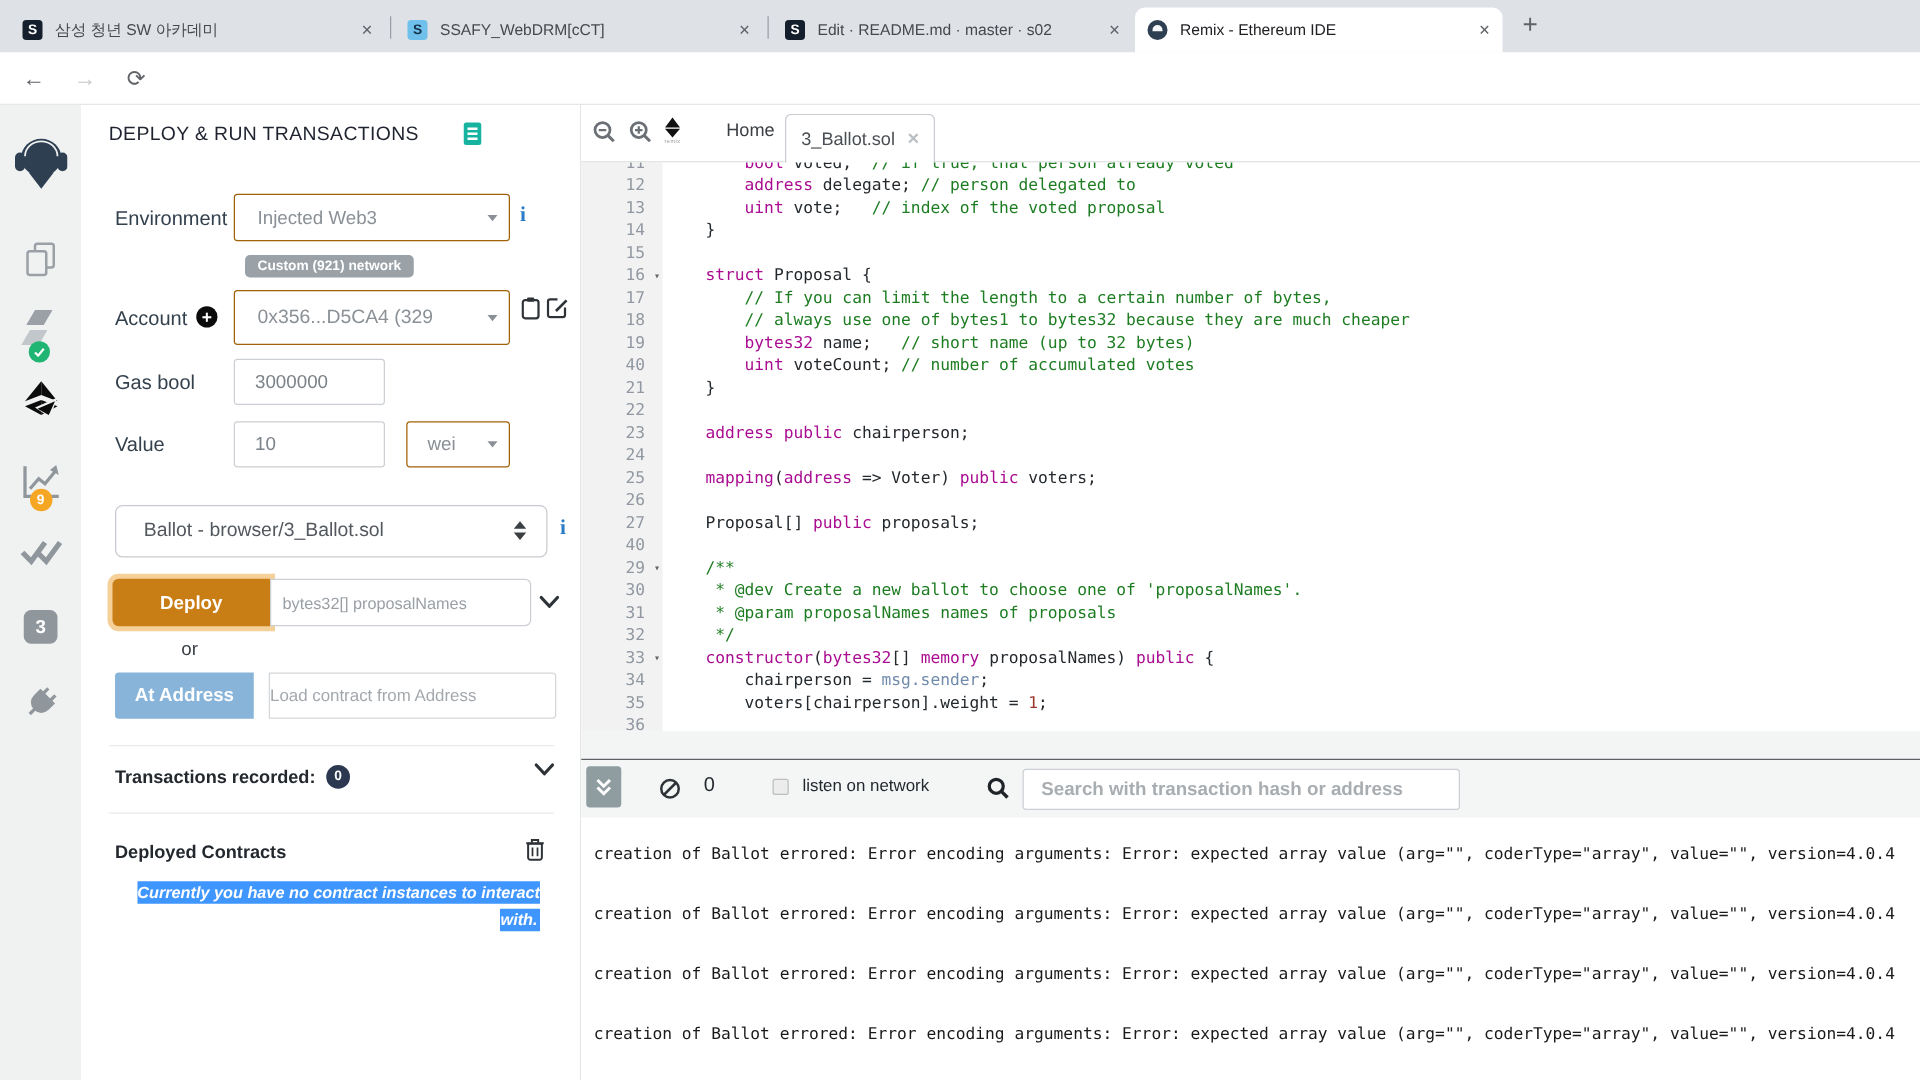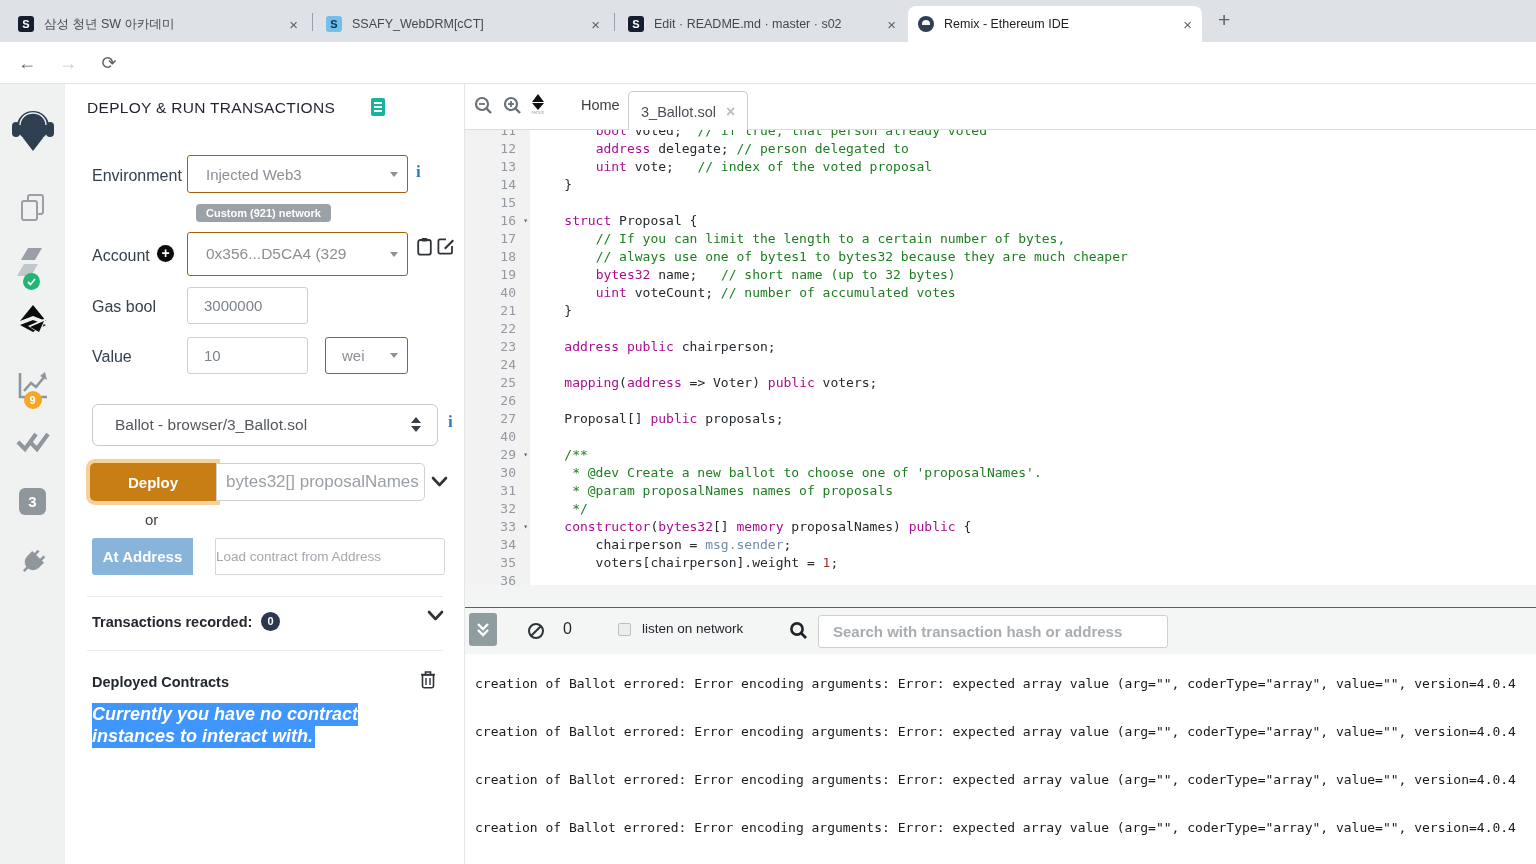--- a/index.html
+++ b/index.html
@@ -80,39 +80,39 @@
                   border-radius:6px; display:flex; align-items:center; font-size:15.5px; color:#53585e;
                   padding-left:22px; background:#fff; }
   .updown { position:absolute; right:16px; top:12px; }
   .updown i { display:block; width:0; height:0; border-left:5px solid transparent; border-right:5px solid transparent; }
   .updown .u { border-bottom:6px solid #3a3f44; margin-bottom:3px; }
   .updown .d { border-top:6px solid #3a3f44; }
   .deploy-btn { position:absolute; left:25px; top:379px; width:126px; height:38px; background:#c97d15;
                 border:none; border-radius:5px 0 0 5px; color:#fff; font-weight:bold; font-size:15px;
                 box-shadow:0 0 0 4px rgba(240,185,98,.65); }
   .deploy-input { position:absolute; left:151px; top:379px; width:209px; height:38px; border:1px solid #ccd0d4;
-                  border-radius:0 5px 5px 0; font-size:17px; padding-left:9px; color:#0369a1;
+                  border-radius:0 5px 5px 0; font-size:13px; padding-left:9px; color:#0369a1;
                   font-family:"Liberation Sans", sans-serif; }
   .deploy-input::placeholder { color:#9aa0a6; }
   .or-lbl { position:absolute; left:80px; top:427px; font-size:15px; color:#3a3f44; }
-  .ataddr-btn { position:absolute; left:27px; top:454px; width:101px; height:37px; background:#88b4da;
+  .ataddr-btn { position:absolute; left:27px; top:454px; width:111px; height:37px; background:#88b4da;
                 border:none; border-radius:3px 0 0 3px; color:#fff; font-weight:bold; font-size:15px; }
   .ataddr-input { position:absolute; left:150px; top:454px; width:230px; height:37px; border:1px solid #d4d7da;
                   border-radius:0 3px 3px 0; font-size:13.5px; color:#555;
                   font-family:"Liberation Sans", sans-serif; }
   .ataddr-input::placeholder { color:#a3a8ad; }
   .hr { position:absolute; left:22px; width:356px; height:1px; background:#e8eaec; }
   .txrec { position:absolute; left:27px; top:530px; font-size:14.5px; font-weight:bold; color:#23282e; }
   .txrec-badge { position:absolute; left:196px; top:528px; width:19px; height:19px; background:#2b3850;
                  border-radius:50%; color:#fff; font-size:11px; font-weight:bold; text-align:center;
                  line-height:19px; }
   .chev { stroke:#2e3338; stroke-width:2.6; fill:none; stroke-linecap:round; stroke-linejoin:round; }
   .dep-contracts { position:absolute; left:27px; top:590px; font-size:14.5px; font-weight:bold; color:#23282e; }
-  .empty-msg { position:absolute; left:27px; top:619px; width:340px; font-size:18px; font-style:italic;
-               font-weight:bold; line-height:22px; }
+  .empty-msg { position:absolute; left:27px; top:619px; width:340px; font-size:13px; font-style:italic;
+               font-weight:bold; line-height:22px;text-align:right; }
   .empty-msg span { background:#3f96ff; color:#fff; padding:1px 2px 2px 0; }
 
   
   .main { position:absolute; left:465px; top:0; width:1071px; height:780px; background:#fff; }
   .edtabs { position:absolute; left:0; top:0; width:1071px; height:46px; background:#fff;
             border-bottom:1px solid #d9dbdd; }
   .zoomicn { position:absolute; top:12px; }
   .home-tab { position:absolute; left:88px; top:13px; font-size:14.5px; color:#3a3f44;margin-left:28px; }
   .file-tab { position:absolute; left:163px; top:7px; height:40px; border:1px solid #c9cdd1; border-bottom:none;
               border-radius:5px 5px 0 0; background:#fff; display:flex; align-items:center; padding:0 12px;

